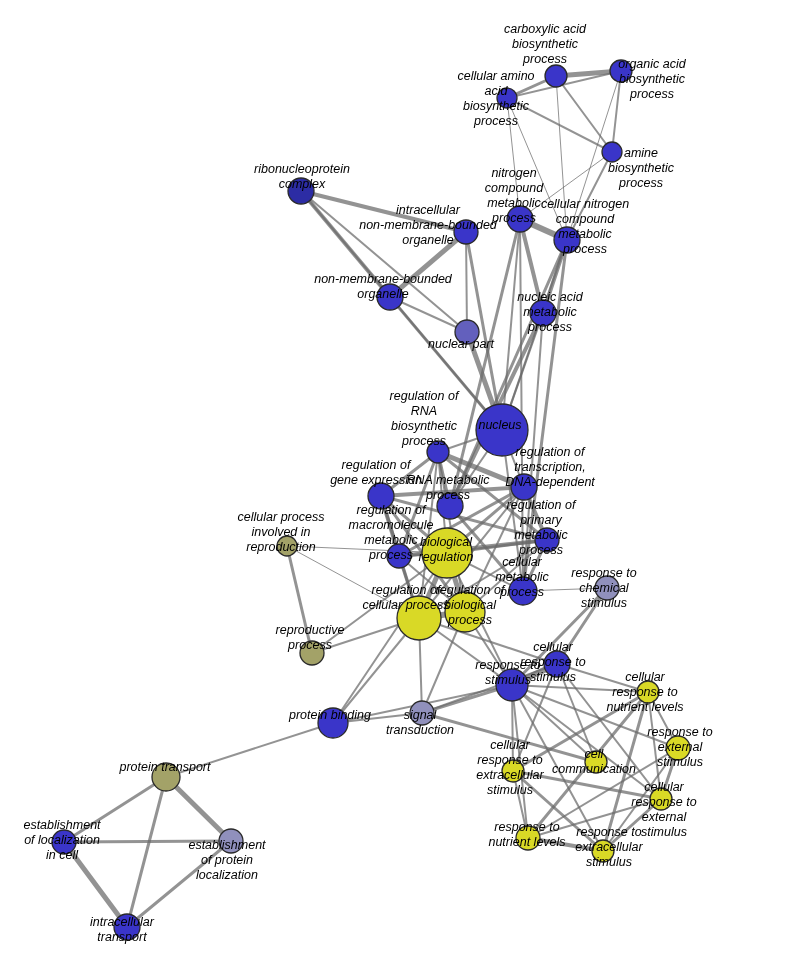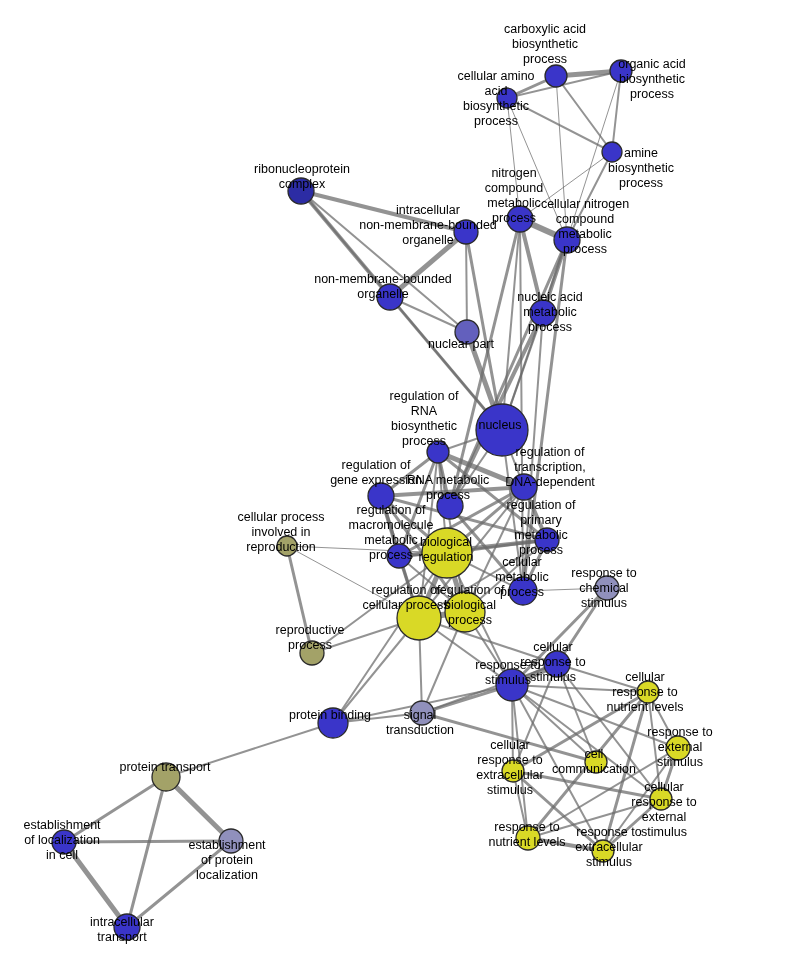--- a/index.html
+++ b/index.html
@@ -6,20 +6,21 @@
     margin: 0;
     padding: 0;
     background: #ffffff;
   }
   #stage {
     position: relative;
     width: 786px;
     height: 971px;
     background: #c2410c;
     overflow: hidden;
+    font-style: italic;
   }
   svg text {
     font-family: "Liberation Sans", sans-serif;
     font-size: 12.5px;
     fill: #000000;
   }
   svg line { stroke-linecap: round; }
 </style>
 </head>
 <body>

